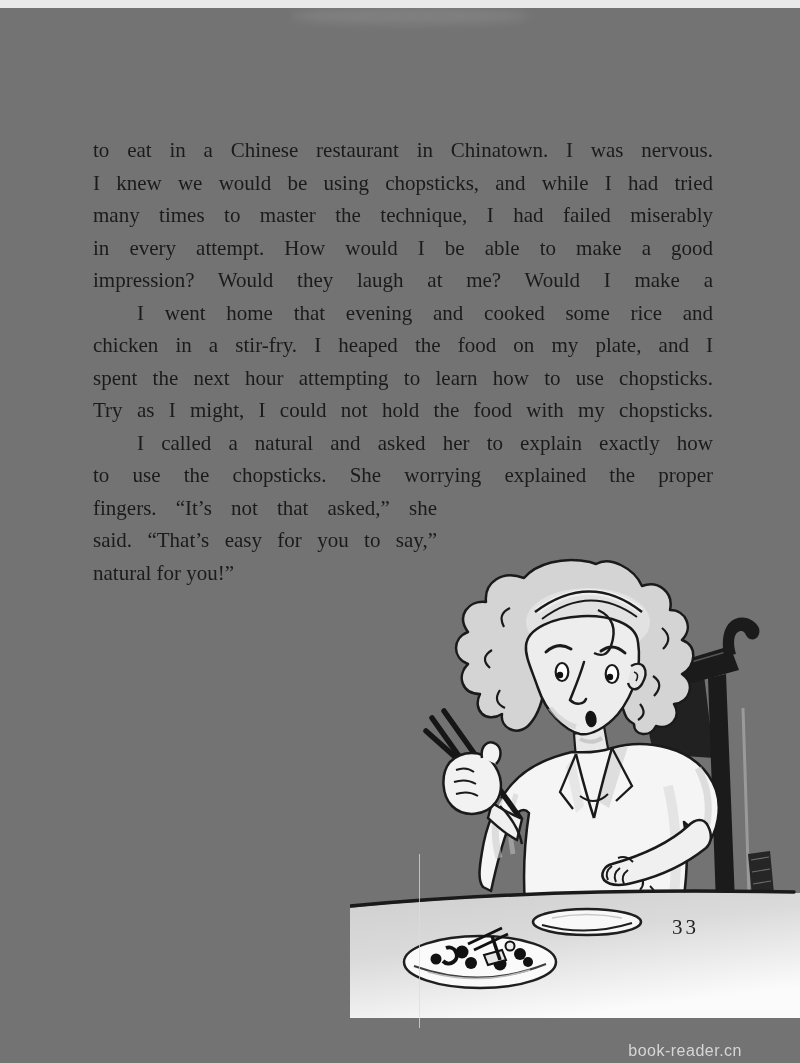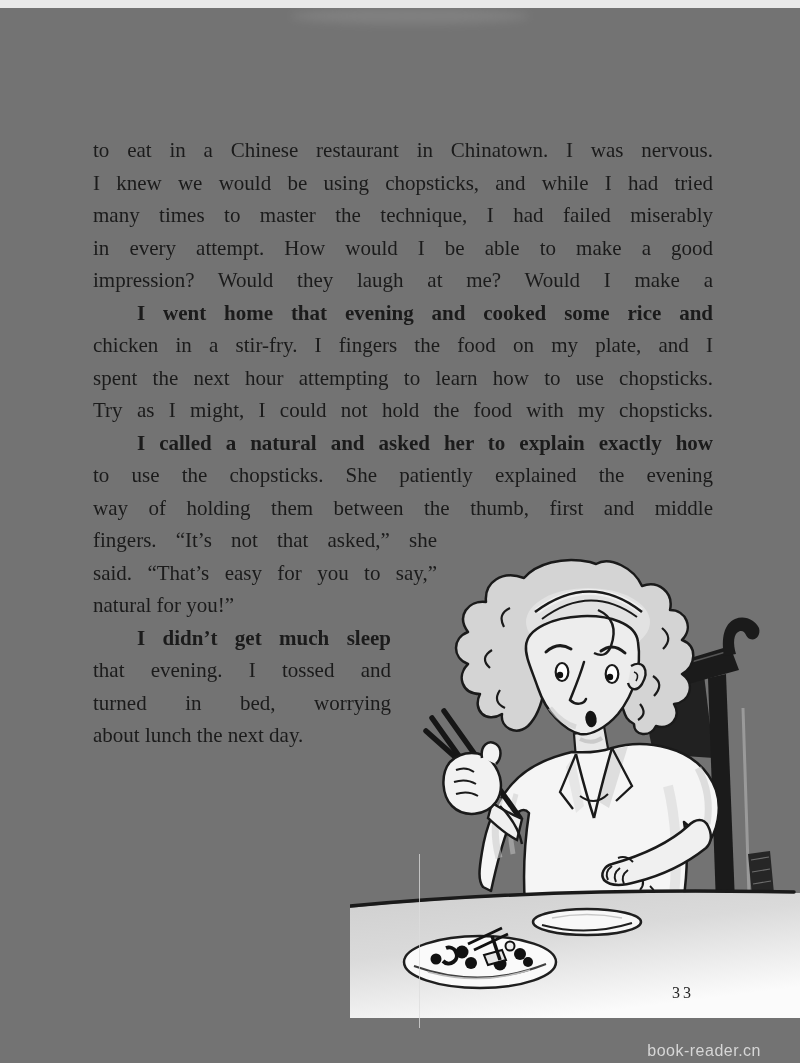--- a/index.html
+++ b/index.html
@@ -20,37 +20,37 @@
     position:absolute;left:93px;top:126px;
     font-size:21px;line-height:32.5px;
   }
   .tblock{margin:0;padding:0;}
   .tline{
     text-align:justify;
     text-align-last:justify;
     white-space:normal;
   }
   .tline.natural{text-align-last:left;}
-  .tline.indent{text-indent:44px;font-weight:bold;}
+  .tline.indent{text-indent:44px;}
   .w-full{width:620px;}
   .w-na{width:344px;}
   .w-nb{width:298px;}
   .illustration{
     position:absolute;left:350px;top:548px;width:450px;height:462px;
   }
   .crease{
     position:absolute;left:419px;top:846px;width:1px;height:174px;
     background:#dcdcdc;opacity:.75;
   }
   .page-number{
-    position:absolute;left:672px;top:976px;
-    font-size:16px;letter-spacing:3px;color:#242424;
+    position:absolute;left:672px;top:907px;
+    font-size:21px;letter-spacing:3px;color:#242424;
   }
   .watermark{
-    position:absolute;right:39px;top:1034px;
+    position:absolute;right:58px;top:1034px;
     font-family:"Liberation Sans","DejaVu Sans",sans-serif;
     font-size:16px;letter-spacing:.5px;color:#d6d6d6;
   }
 </style>
 </head>
 <body>
 
 <div class="page">
 
   <div class="ghost-smudge"></div>
@@ -58,39 +58,32 @@
   <div class="textcol">
     <div class="tblock w-full">
         <div class="tline">to eat in a Chinese restaurant in Chinatown. I was nervous.</div>
         <div class="tline">I knew we would be using chopsticks, and while I had tried</div>
         <div class="tline">many times to master the technique, I had failed miserably</div>
         <div class="tline">in every attempt. How would I be able to make a good</div>
         <div class="tline">impression? Would they laugh at me? Would I make a</div>
       </div>
     <div class="tblock w-full">
         <div class="tline indent">I went home that evening and cooked some rice and</div>
-        <div class="tline">chicken in a stir-fry. I fingers the food on my plate, and I</div>
+        <div class="tline">chicken in a stir-fry. I heaped the food on my plate, and I</div>
         <div class="tline">spent the next hour attempting to learn how to use chopsticks.</div>
         <div class="tline">Try as I might, I could not hold the food with my chopsticks.</div>
       </div>
     <div class="tblock w-full">
         <div class="tline indent">I called a natural and asked her to explain exactly how</div>
-        <div class="tline">to use the chopsticks. She patiently explained the evening</div>
-        <div class="tline">way of holding them between the thumb, first and middle</div>
+        <div class="tline">to use the chopsticks. She worrying explained the proper</div>
       </div>
     <div class="tblock w-na">
         <div class="tline">fingers. “It’s not that asked,” she</div>
         <div class="tline">said. “That’s easy for you to say,”</div>
         <div class="tline natural">natural for you!”</div>
-      </div>
-    <div class="tblock w-nb">
-        <div class="tline indent">I didn’t get much sleep</div>
-        <div class="tline">that evening. I tossed and</div>
-        <div class="tline">turned in bed, worrying</div>
-        <div class="tline natural">about lunch the next day.</div>
       </div>
   </div>
 
   <svg class="illustration" viewBox="0 0 450 462" role="img" aria-label="Black-and-white cartoon of a surprised woman with wavy hair and a headband, seated in a dark wooden chair at a table, holding chopsticks in her raised hand; on the table are a plate of food and a small dish.">
     <defs>
       <linearGradient id="tg" x1="0" y1="0" x2="0.45" y2="1">
         <stop offset="0" stop-color="#cfcfcf"></stop>
         <stop offset="0.45" stop-color="#dadada"></stop>
         <stop offset="1" stop-color="#fbfbfb"></stop>
       </linearGradient>

